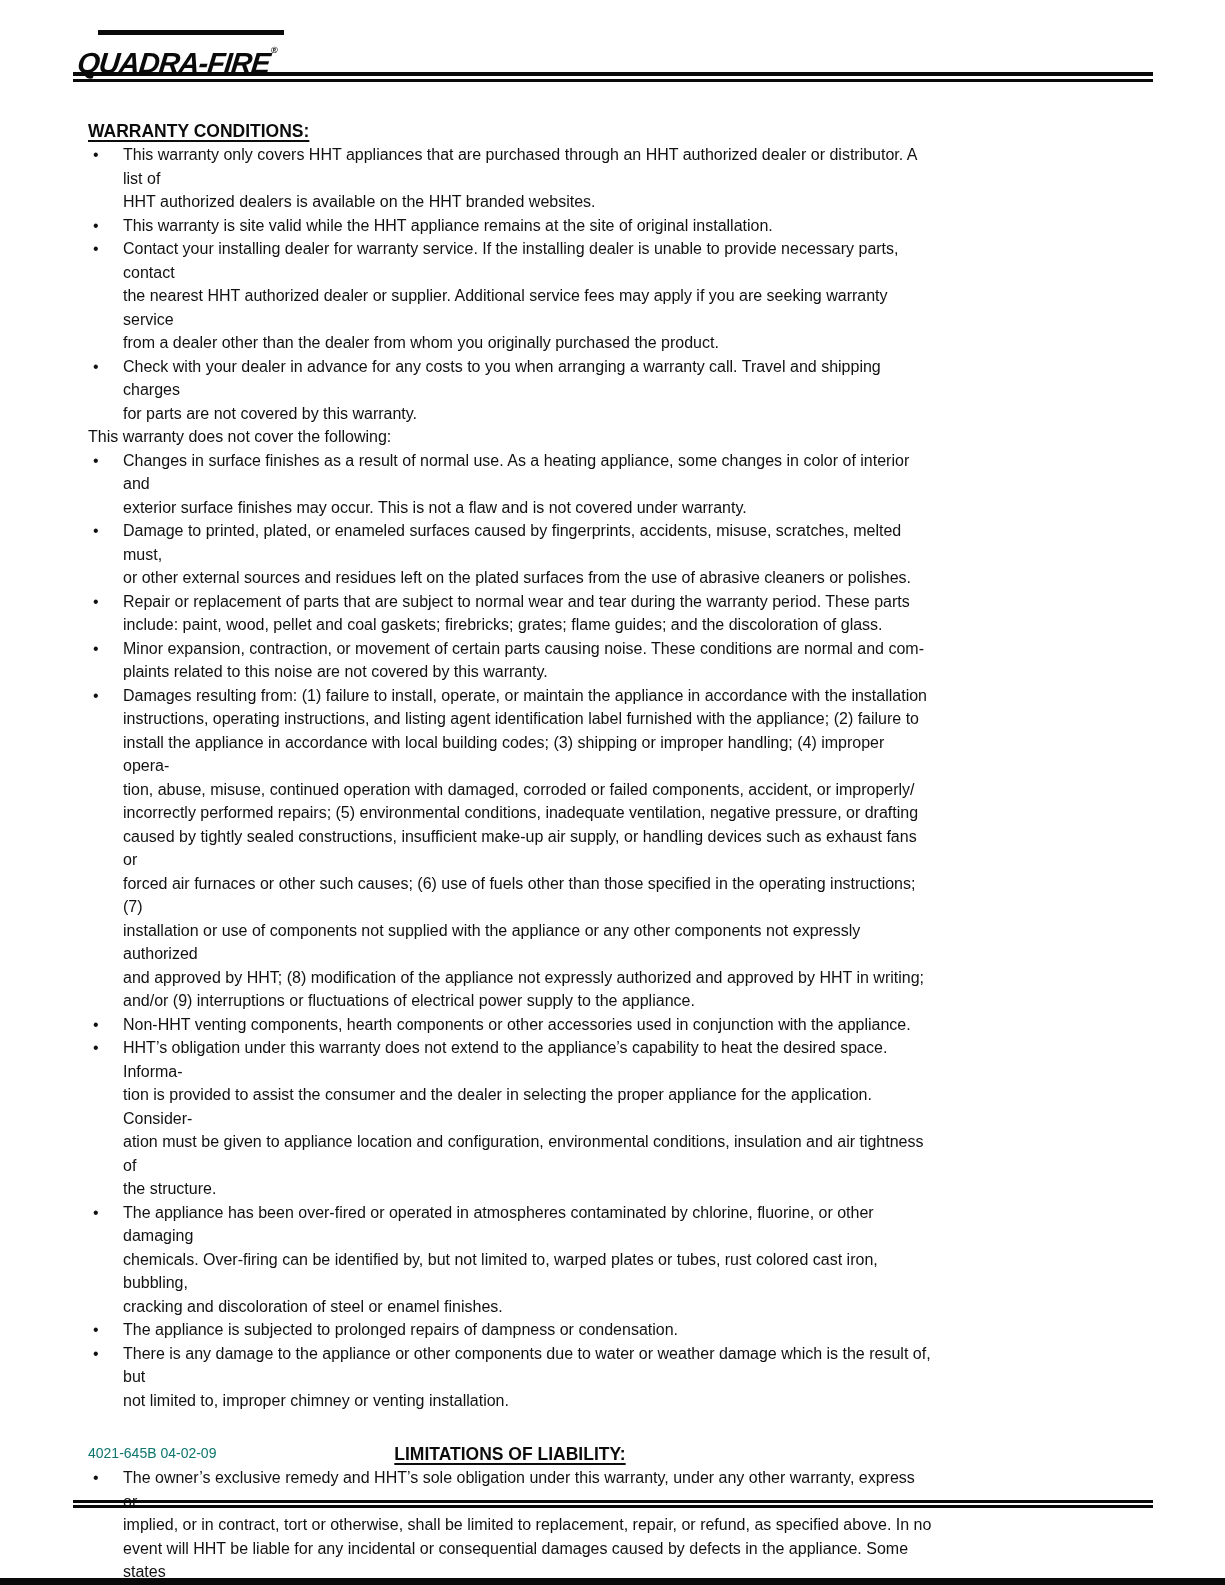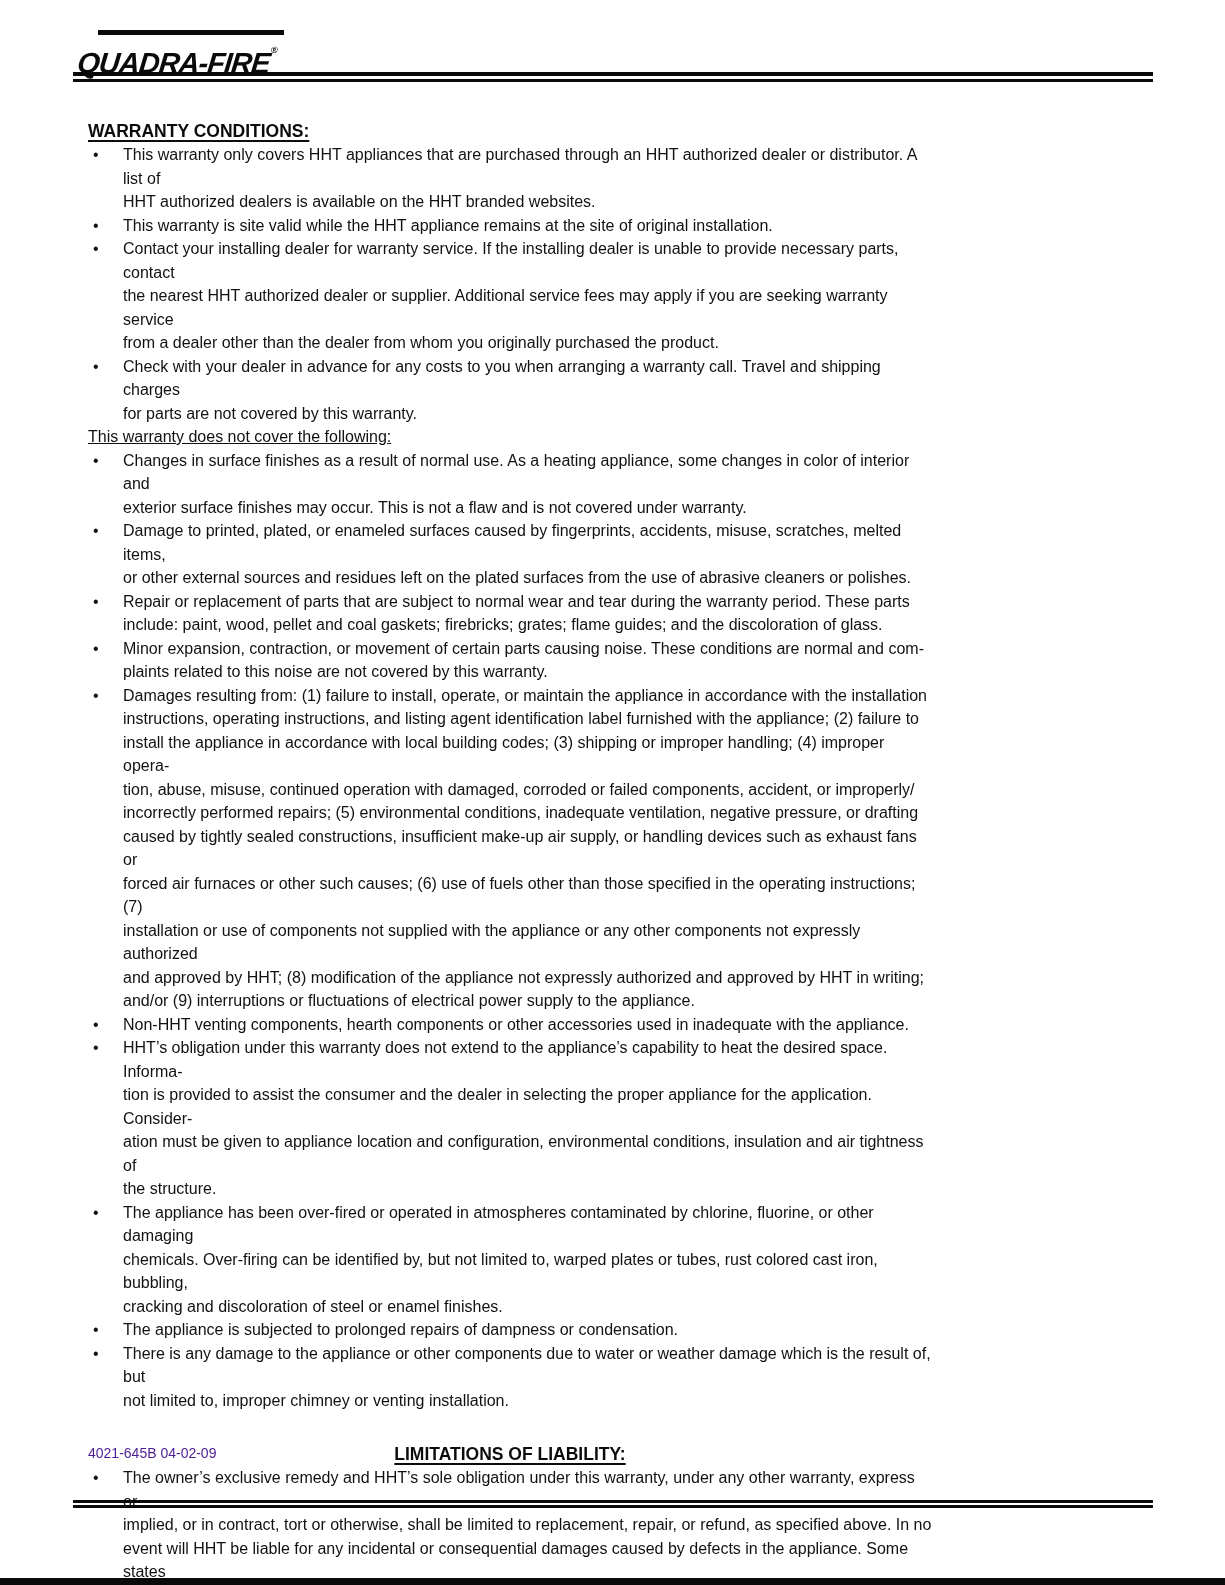--- a/index.html
+++ b/index.html
@@ -75,41 +75,41 @@
     color: #0c0c0c;
   }
   h2.underlined {
     text-decoration: underline;
     text-decoration-thickness: 2px;
     text-underline-offset: 3px;
   }
   .sec-exclusions h2 { margin-top: 15px; }
   .sec-void h2       { margin-top: 13px; }
   .sec-liability h2  { margin-top: 30px; text-align: center; }
-  .intro { margin: 0; white-space: pre-line; text-decoration: underline; }
+  .intro { margin: 0; white-space: pre-line; }
   .bullet { display: flex; }
   .dot {
     flex: 0 0 35px;
     width: 35px;
     padding-left: 5px;
     box-sizing: border-box;
   }
   .btext {
     flex: 1;
     white-space: pre-line;
   }
 
   
   .footer-code {
     position: absolute;
     left: 88px;
     top: 1444px;
     font-size: 14px;
     line-height: 18px;
-    color: #4c1d95;
+    color: #0f766e;
   }
   .bottom-edge {
     position: absolute;
     left: 0;
     bottom: 0;
     width: 100%;
     height: 7px;
     background: #0a0a0a;
   }
 </style>
@@ -155,21 +155,21 @@
 
     <section class="sec-exclusions">
       <p class="intro">This warranty does not cover the following:</p>
       <div class="bullet">
         <span class="dot">•</span>
         <div class="btext">Changes in surface finishes as a result of normal use. As a heating appliance, some changes in color of interior and
 exterior surface finishes may occur. This is not a flaw and is not covered under warranty.</div>
       </div>
       <div class="bullet">
         <span class="dot">•</span>
-        <div class="btext">Damage to printed, plated, or enameled surfaces caused by fingerprints, accidents, misuse, scratches, melted items,
+        <div class="btext">Damage to printed, plated, or enameled surfaces caused by fingerprints, accidents, misuse, scratches, melted must,
 or other external sources and residues left on the plated surfaces from the use of abrasive cleaners or polishes.</div>
       </div>
       <div class="bullet">
         <span class="dot">•</span>
         <div class="btext">Repair or replacement of parts that are subject to normal wear and tear during the warranty period. These parts
 include: paint, wood, pellet and coal gaskets; firebricks; grates; flame guides; and the discoloration of glass.</div>
       </div>
       <div class="bullet">
         <span class="dot">•</span>
         <div class="btext">Minor expansion, contraction, or movement of certain parts causing noise. These conditions are normal and com-
@@ -183,21 +183,21 @@
 tion, abuse, misuse, continued operation with damaged, corroded or failed components, accident, or improperly/
 incorrectly performed repairs; (5) environmental conditions, inadequate ventilation, negative pressure, or drafting
 caused by tightly sealed constructions, insufficient make-up air supply, or handling devices such as exhaust fans or
 forced air furnaces or other such causes; (6) use of fuels other than those specified in the operating instructions; (7)
 installation or use of components not supplied with the appliance or any other components not expressly authorized
 and approved by HHT; (8) modification of the appliance not expressly authorized and approved by HHT in writing;
 and/or (9) interruptions or fluctuations of electrical power supply to the appliance.</div>
       </div>
       <div class="bullet">
         <span class="dot">•</span>
-        <div class="btext">Non-HHT venting components, hearth components or other accessories used in inadequate with the appliance.</div>
+        <div class="btext">Non-HHT venting components, hearth components or other accessories used in conjunction with the appliance.</div>
       </div>
       <div class="bullet">
         <span class="dot">•</span>
         <div class="btext">HHT’s obligation under this warranty does not extend to the appliance’s capability to heat the desired space. Informa-
 tion is provided to assist the consumer and the dealer in selecting the proper appliance for the application. Consider-
 ation must be given to appliance location and configuration, environmental conditions, insulation and air tightness of
 the structure.</div>
       </div>
     </section>
 

